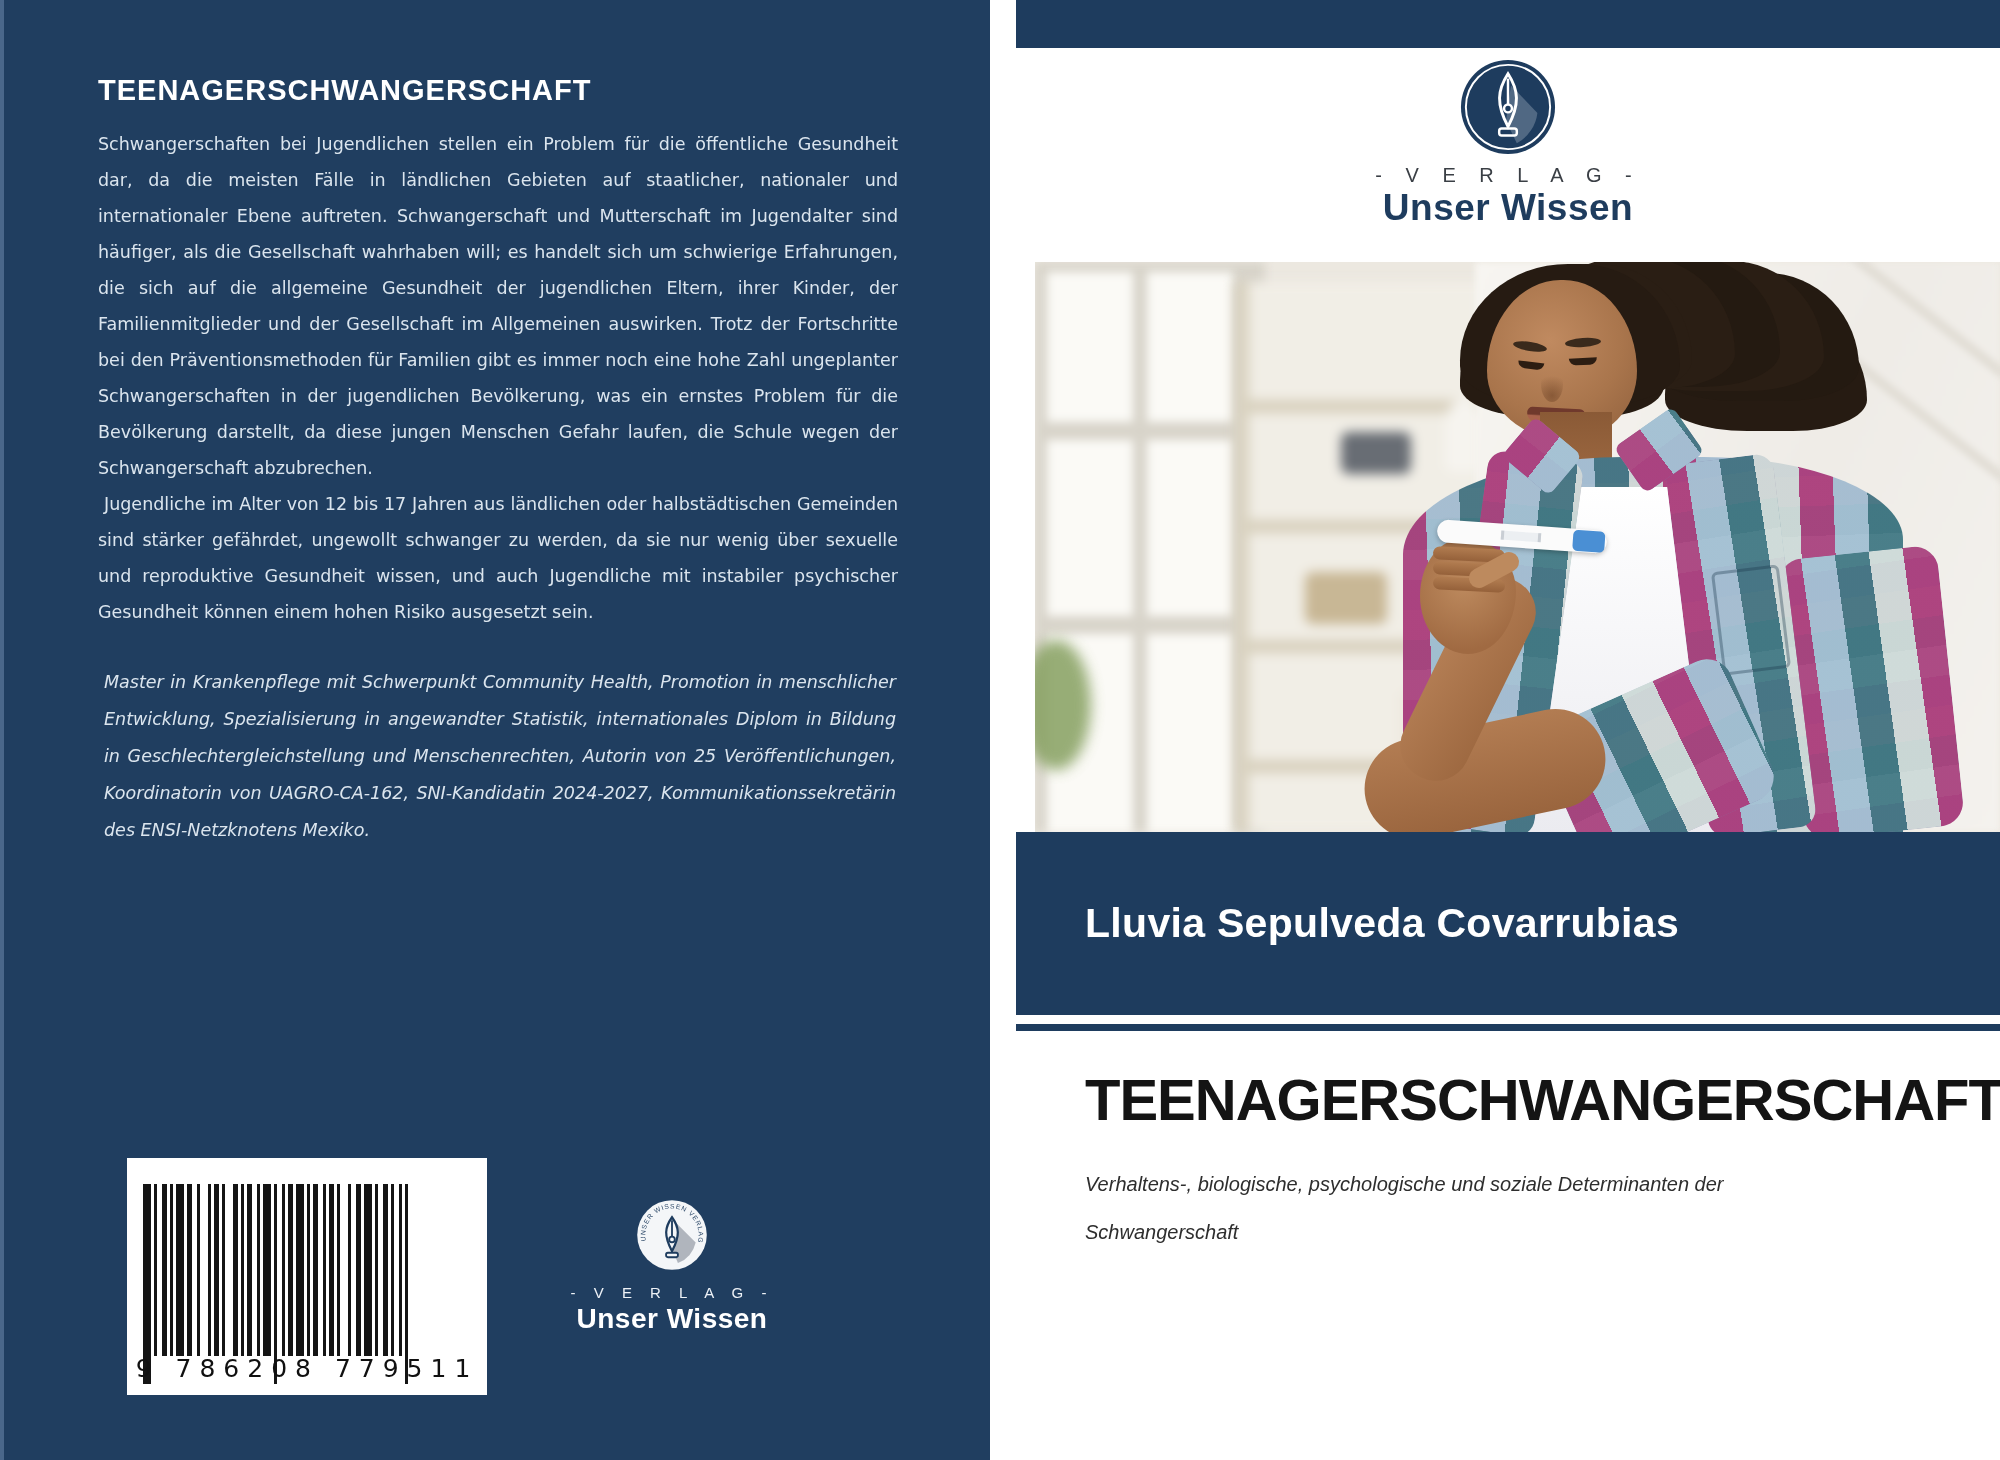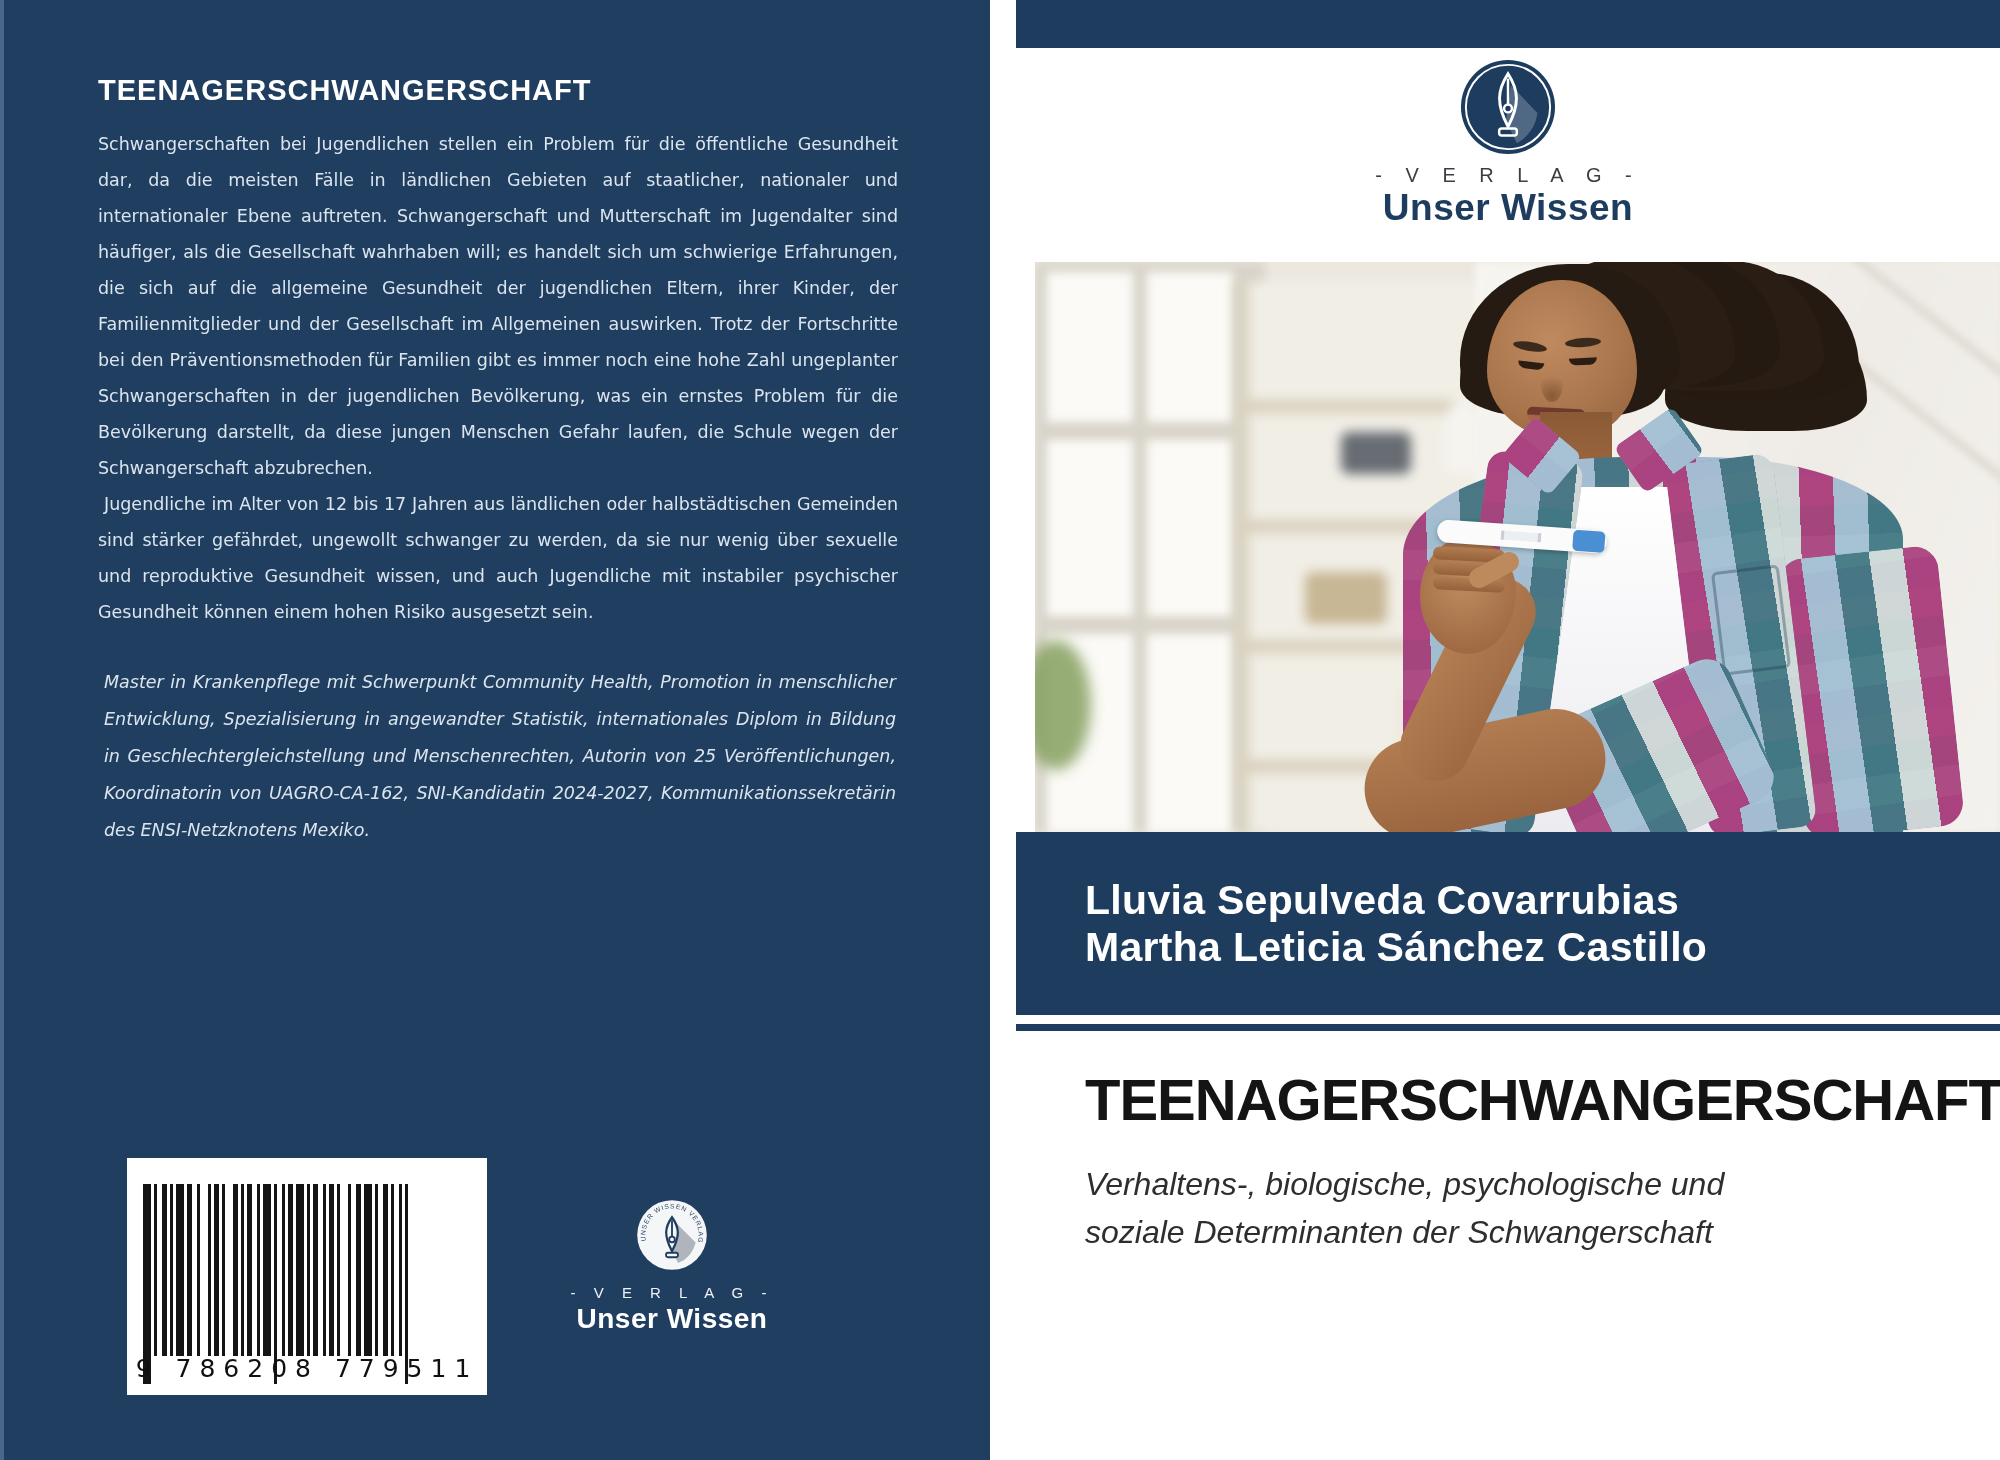--- a/index.html
+++ b/index.html
@@ -42,21 +42,21 @@
   .front-logo .verlag{margin-top:4px;color:#3a3f45;font-size:20px;letter-spacing:9px;white-space:nowrap;}
   .front-logo .lname{margin-top:0px;color:#1e3c5e;font-size:37px;font-weight:bold;letter-spacing:0.5px;}
 
   .author-band{position:absolute;left:0;top:832px;width:984px;height:183px;background:#1e3c5e;
                display:flex;flex-direction:column;justify-content:center;padding-left:69px;box-sizing:border-box;}
   .author-band .author{color:#ffffff;font-weight:bold;font-size:41px;line-height:47px;letter-spacing:0.3px;}
   .front-rule{position:absolute;left:0;top:1024px;width:984px;height:7px;background:#1e3c5e;}
   .front-title{position:absolute;left:69px;top:1066px;color:#141414;font-weight:bold;
                font-size:58px;letter-spacing:-1px;}
   .front-subtitle{position:absolute;left:69px;top:1160px;width:710px;color:#2e2e2e;
-               font-style:italic;font-size:32px;line-height:48px;}
+               font-style:italic;font-size:20px;line-height:48px;}
 
   
   .photo{position:absolute;left:19px;top:262px;width:965px;height:570px;overflow:hidden;background:#ece8e0;}
   .ph-window{position:absolute;left:0;top:0;width:230px;height:570px;background:#d8d4ca;filter:blur(5px);}
   .ph-pane{position:absolute;background:#fbfaf6;}
   .ph-shelf{position:absolute;left:200px;top:20px;width:265px;height:550px;background:#f1eee6;
             border-left:14px solid #d9d2c0;filter:blur(6px);}
   .ph-shelfline{position:absolute;left:0;width:100%;height:13px;background:#d8d0bd;}
   .ph-obj{position:absolute;border-radius:8px;}
   .ph-wall{position:absolute;left:440px;top:0;width:525px;height:570px;
@@ -244,20 +244,19 @@
         </div>
         <div class="finger" style="top:286px;"></div>
         <div class="finger" style="top:301px;"></div>
         <div class="finger" style="top:316px;"></div>
         <div class="thumb"></div>
       </div>
     </div>
 
     <div class="author-band">
       <div class="author">Lluvia Sepulveda Covarrubias</div>
-      <div class="author">Martha Leticia Sánchez Castillo</div>
     </div>
     <div class="front-rule"></div>
 
     <div class="front-title">TEENAGERSCHWANGERSCHAFT</div>
     <div class="front-subtitle">Verhaltens-, biologische, psychologische und soziale Determinanten der Schwangerschaft</div>
   </div>
 </div>
 
 </body></html>

